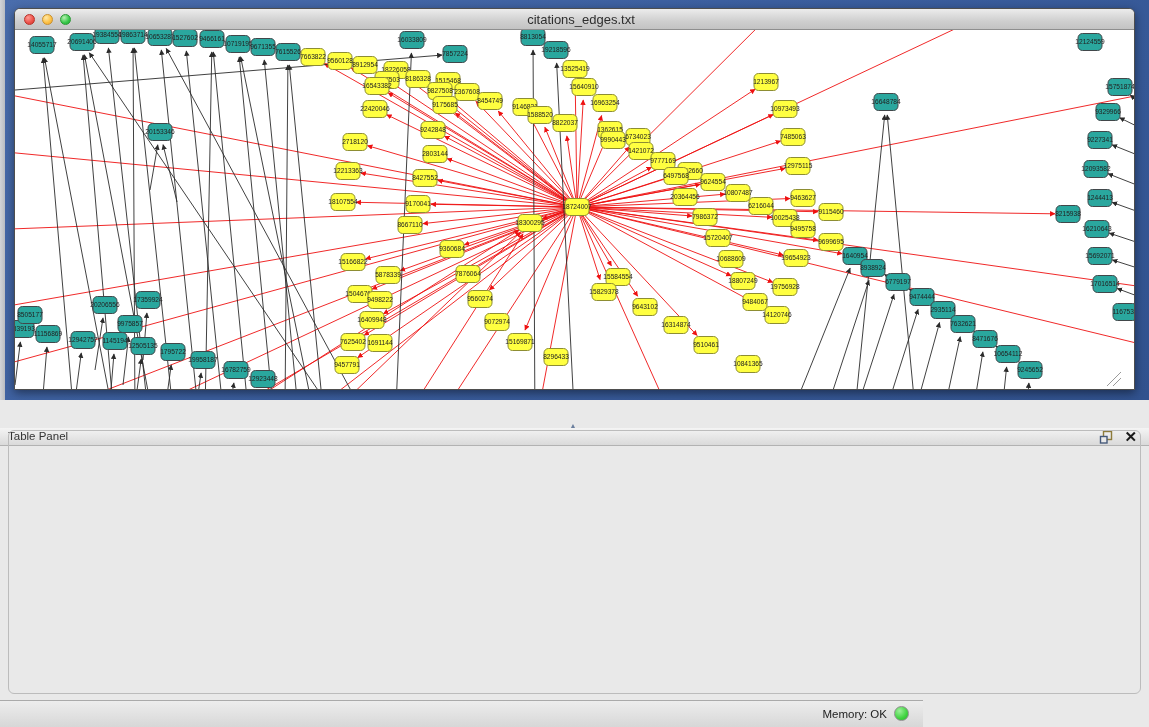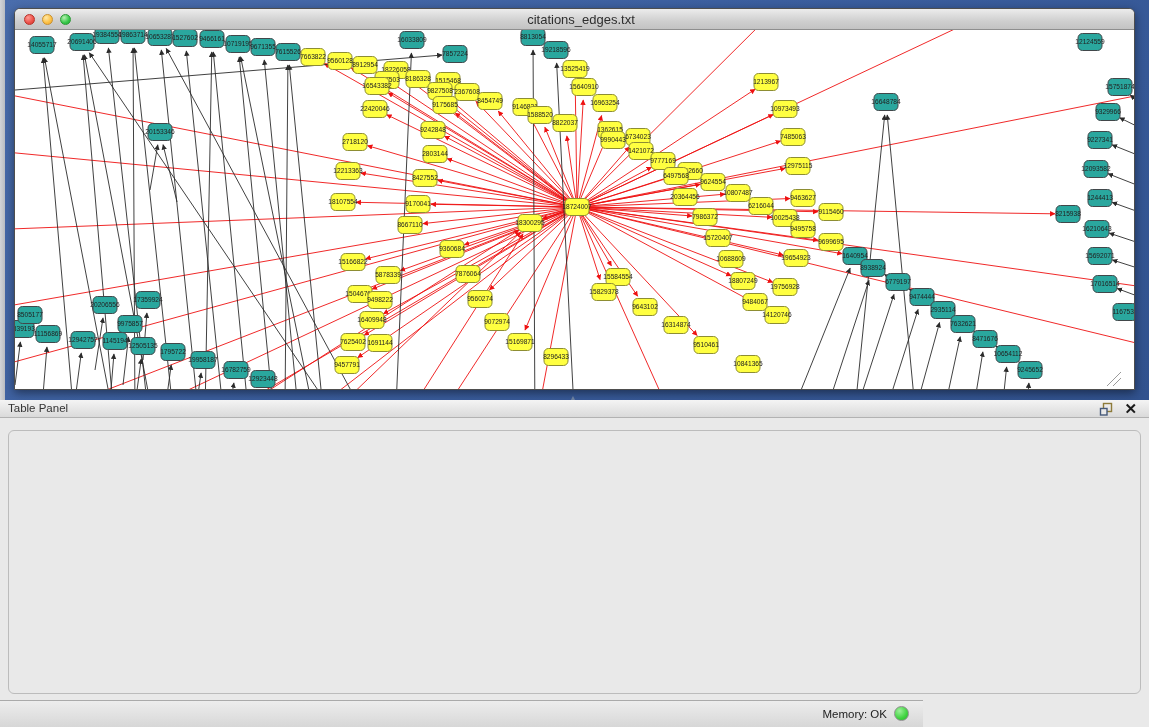--- a/index.html
+++ b/index.html
@@ -27,21 +27,21 @@
   .light.red   { background:radial-gradient(circle at 35% 30%, #ff9a93, #ec5048 60%, #d03a33); border:1px solid #b73229; }
   .light.yellow{ background:radial-gradient(circle at 35% 30%, #ffe9a8, #fdbf41 60%, #eba338); border:1px solid #c9912f; }
   .light.green { background:radial-gradient(circle at 35% 30%, #b6f0b0, #35c748 60%, #27a938); border:1px solid #2b9a36; }
   .canvas { position:relative; width:100%; height:359px; background:#ffffff; overflow:hidden; }
   .canvas svg { display:block; }
 
   
   .table-panel { position:absolute; left:0; top:400px; width:1149px; height:327px;
     background:#e9e9e9; }
   .panel-header { position:relative; height:18px;
-    background:linear-gradient(#f4f4f4,#dadada); border-bottom:1px solid #b2b2b2; }
+    background:linear-gradient(#f4f4f4,#dadada); border-bottom:1px solid #b2b2b2;margin-top:28px; }
   .panel-header .ph-title { position:absolute; left:8px; top:2px; font-size:11.5px; color:#333; }
   .ph-icons { position:absolute; right:12px; top:1px; display:flex; gap:10px; align-items:center; }
   .splitter-handle { position:absolute; left:567px; top:-5px; width:12px; height:5px;
     color:#6b7f9e; font-size:7px; line-height:5px; text-align:center; }
 
   .group-box { position:absolute; left:8px; top:30px; width:1133px; height:264px;
     border:1px solid #bcbcbc; border-radius:6px; }
 
   .status-bar { position:absolute; left:0; top:700px; width:923px; height:27px;
     background:linear-gradient(#ededed,#d7d7d7); border-top:1px solid #aaa; }

